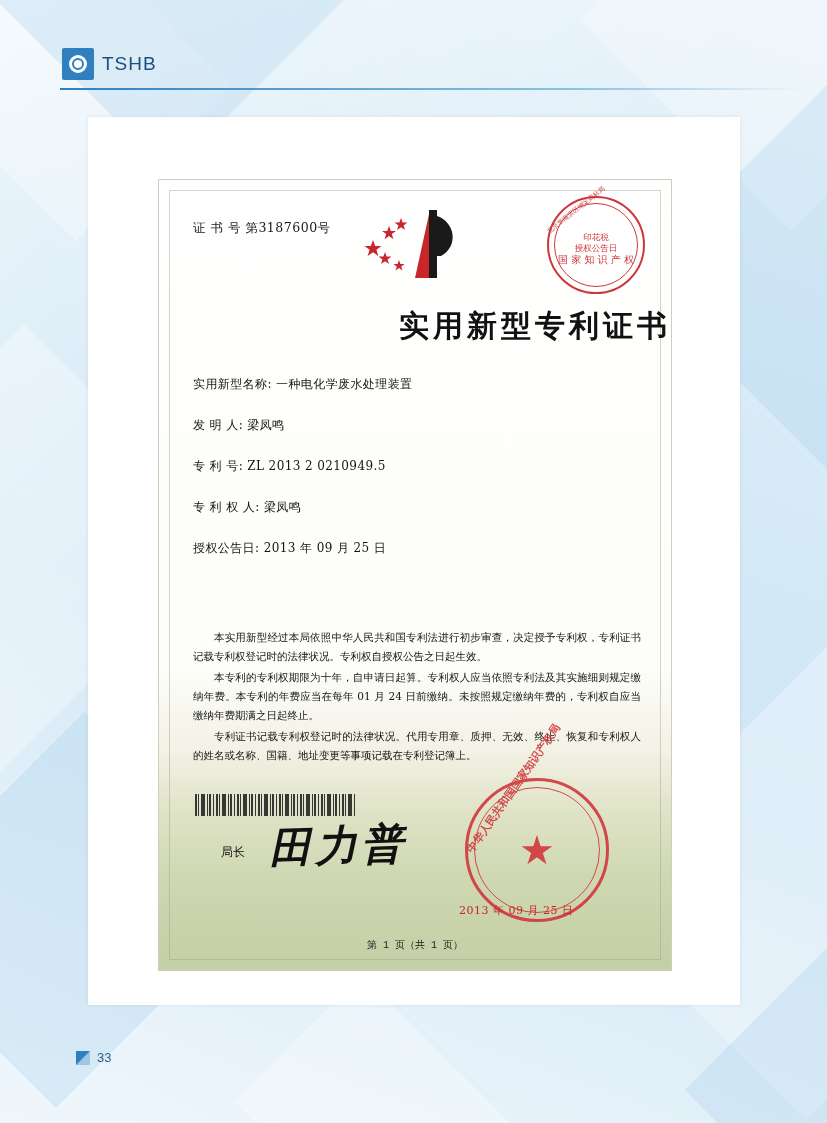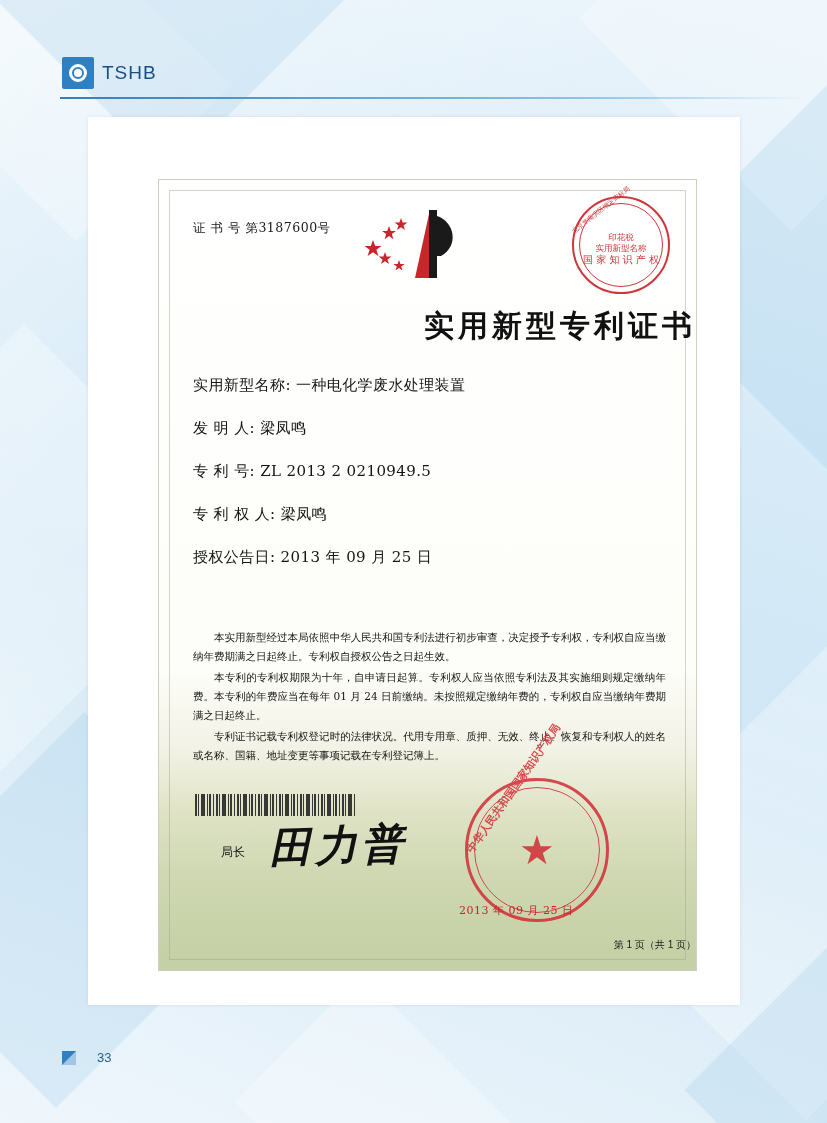--- a/index.html
+++ b/index.html
@@ -30,21 +30,21 @@
     position: absolute;
     background: rgba(255,255,255,0.30);
     transform: rotate(45deg);
     pointer-events: none;
   }
   .facet.dark { background: rgba(160,205,232,0.28); }
 
   
   .header {
     position: absolute;
-    top: 13px; left: 0; right: 0;
+    top: 4px; left: 0; right: 0;
     height: 92px;
   }
   .header-rule {
     position: absolute;
     left: 60px; right: 22px;
     top: 84px;
     height: 2px;
     background: linear-gradient(to right, #2f7fc1, #8dc4e4 70%, rgba(141,196,228,0));
   }
   .logo-wrap {
@@ -99,21 +99,20 @@
   
   .cert {
     position: absolute;
     left: 70px;
     top: 62px;
     width: 512px;
     height: 790px;
     background: linear-gradient(180deg, #ffffff 0%, #fdfdf9 62%, #f3f2e6 72%, #dfe3c6 80%, #cfd8b2 88%, #c3cfa4 100%);
     border: 1px solid #cfcfbf;
     overflow: hidden;
-    padding-left: 25px;
   }
   .cert-inner-border {
     position: absolute;
     left: 10px; top: 10px; right: 10px; bottom: 10px;
     border: 1px solid rgba(160,160,140,0.45);
     pointer-events: none;
   }
 
   .cert-no {
     position: absolute;
@@ -186,21 +185,21 @@
     letter-spacing: 4px;
     color: #111;
   }
 
   .fields {
     position: absolute;
     left: 34px;
     top: 196px;
     right: 34px;
     font-family: "DejaVu Serif", serif;
-    font-size: 15px;
+    font-size: 12px;
     color: #151515;
   }
   .field-row {
     margin-bottom: 24px;
     letter-spacing: 0.4px;
     white-space: nowrap;
   }
 
   .paras {
     position: absolute;
@@ -301,34 +300,34 @@
     font-family: "DejaVu Serif", serif;
     font-size: 11px;
     color: #c9262b;
     letter-spacing: 0.5px;
   }
 
   .cert-footer {
     position: absolute;
     left: 0; right: 0;
     top: 758px;
-    text-align: right;
-    font-family: Liberation Sans, sans-serif;
+    text-align: center;
+    font-family: Liberation Mono, monospace;
     font-size: 10px;
     color: #1b1b1b;
   }
 
   
   .page-num {
     position: absolute;
-    left: 62px;
+    left: 76px;
     top: 1050px;
     display: flex;
     align-items: center;
-    gap: 21px;
+    gap: 7px;
   }
   .page-num .tag {
     width: 14px; height: 14px;
     background: #2f7fc1;
     position: relative;
   }
   .page-num .tag::after {
     content: "";
     position: absolute;
     left: 0; top: 0;
@@ -386,37 +385,37 @@
         </svg>
       </div>
 
       <div class="seal-top">
         <div class="ring"></div>
         <div class="arc-text">
           <span style="transform:rotate(-38deg) translate(-30px,-44px);font-size:6.5px;">北京华海滨区增定商标局</span>
         </div>
         <div class="mid">
           <div>印花税</div>
-          <div>实用新型名称</div>
+          <div>授权公告日</div>
           <div style="font-size:10px;margin-top:0;">国 家 知 识 产 权</div>
         </div>
       </div>
 
       <div class="cert-title">实用新型专利证书</div>
 
       <div class="fields">
         <div class="field-row">实用新型名称: 一种电化学废水处理装置</div>
         <div class="field-row">发    明    人: 梁凤鸣</div>
         <div class="field-row">专     利     号: ZL 2013 2 0210949.5</div>
         <div class="field-row">专 利 权 人: 梁凤鸣</div>
         <div class="field-row">授权公告日: 2013 年 09 月 25 日</div>
       </div>
 
       <div class="paras">
-        <div class="para">本实用新型经过本局依照中华人民共和国专利法进行初步审查，决定授予专利权，专利权自应当缴纳年费期满之日起终止。专利权自授权公告之日起生效。</div>
+        <div class="para">本实用新型经过本局依照中华人民共和国专利法进行初步审查，决定授予专利权，专利证书记载专利权登记时的法律状况。专利权自授权公告之日起生效。</div>
         <div class="para">本专利的专利权期限为十年，自申请日起算。专利权人应当依照专利法及其实施细则规定缴纳年费。本专利的年费应当在每年 01 月 24 日前缴纳。未按照规定缴纳年费的，专利权自应当缴纳年费期满之日起终止。</div>
         <div class="para">专利证书记载专利权登记时的法律状况。代用专用章、质押、无效、终止、恢复和专利权人的姓名或名称、国籍、地址变更等事项记载在专利登记簿上。</div>
       </div>
 
       <div class="barcode"></div>
 
       <div class="sig-label">局长</div>
       <div class="sig-script">田力普</div>
 
       <div class="seal-main">

